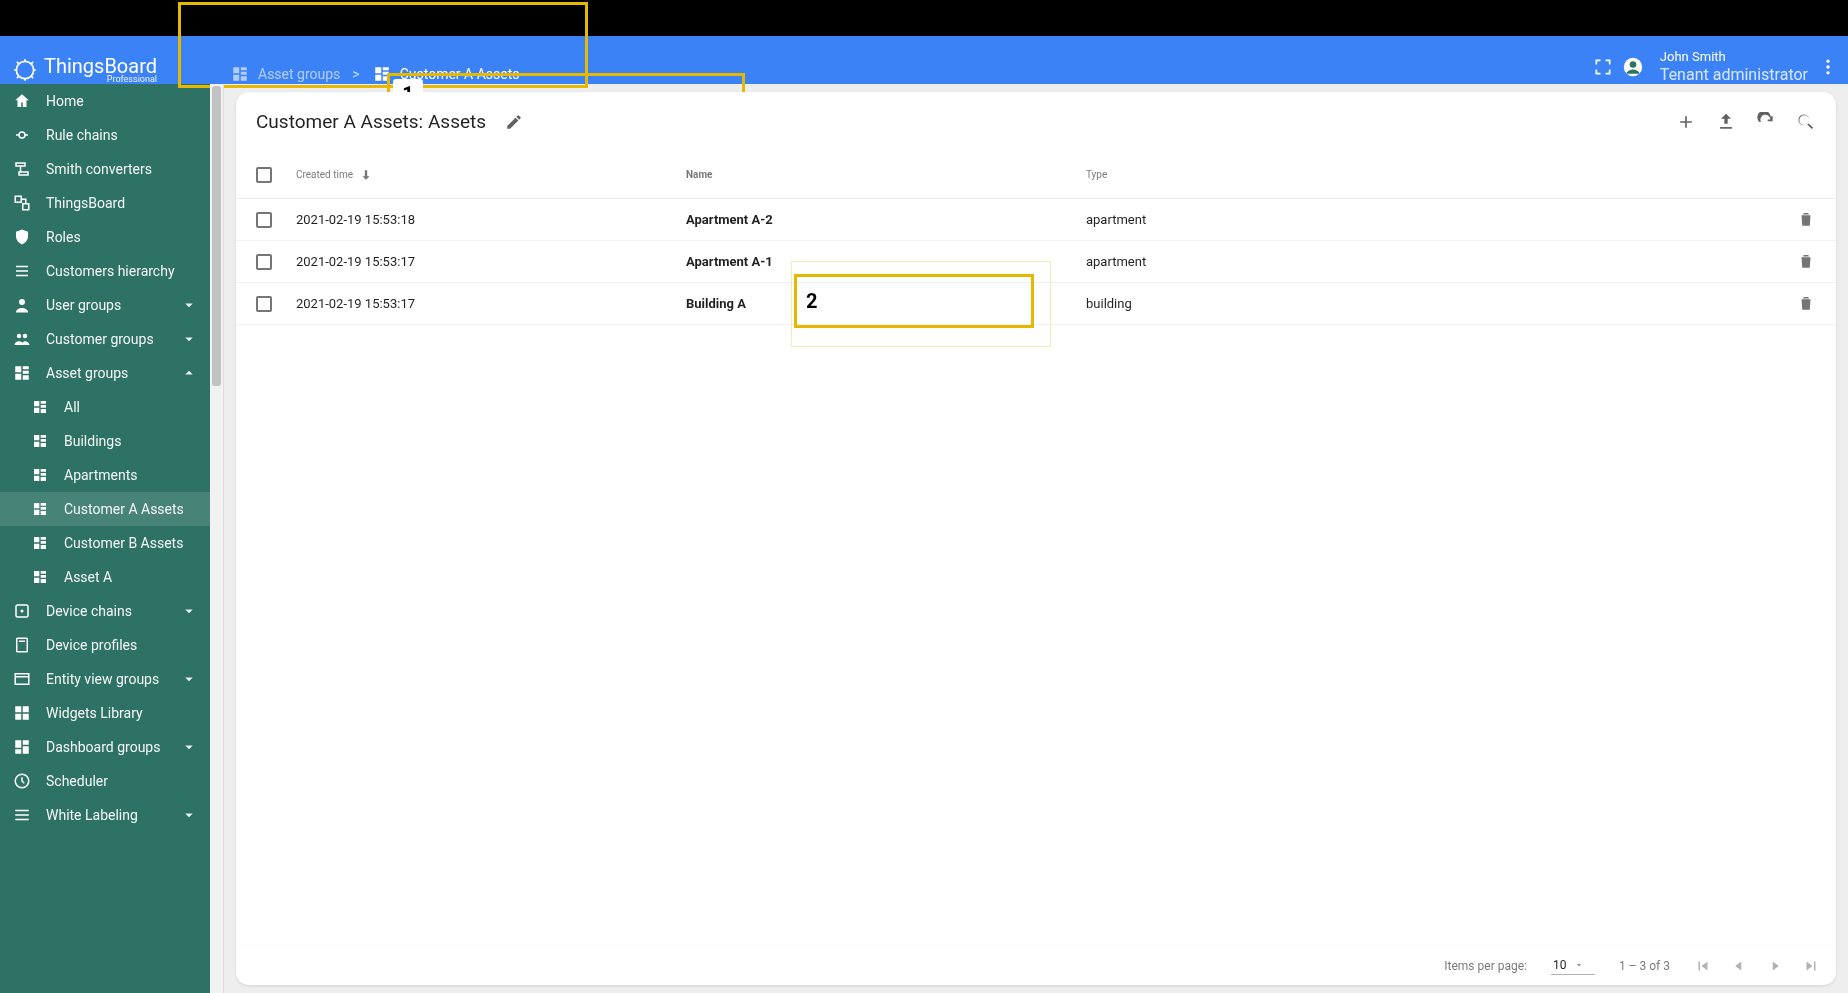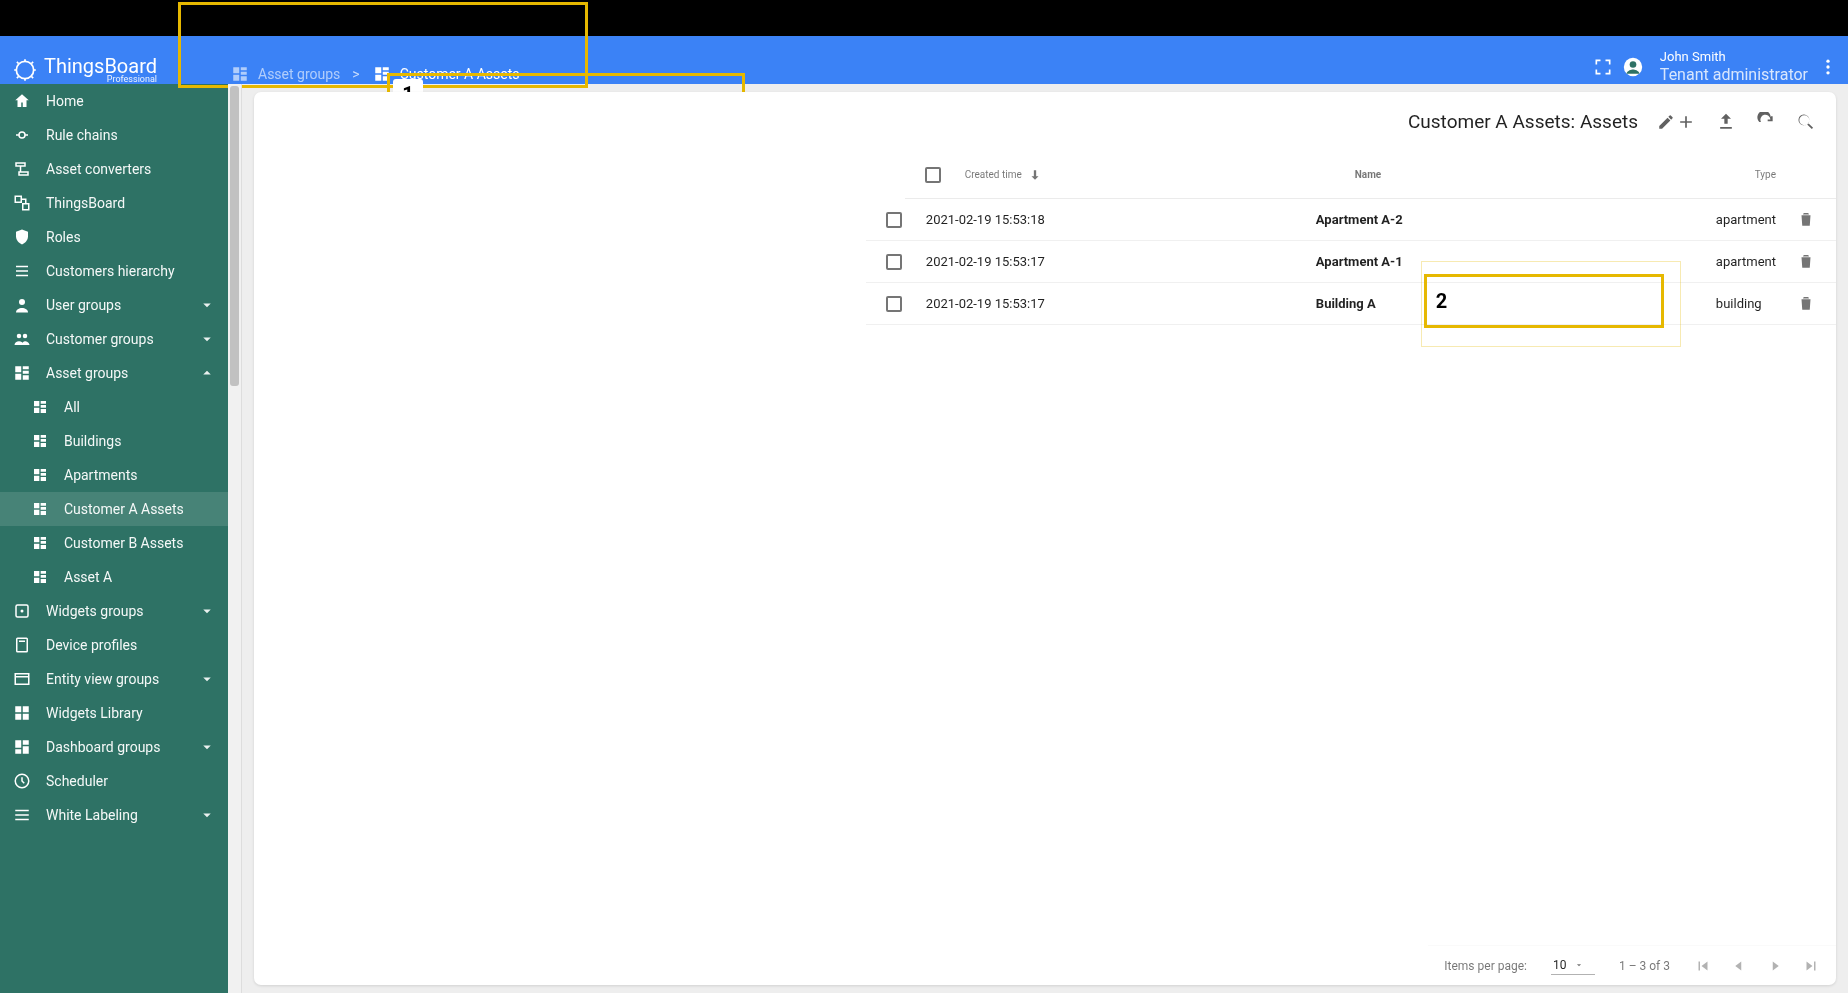--- a/index.html
+++ b/index.html
@@ -24,31 +24,31 @@
 .callout-1-outer { position: absolute; top: -34px; left: 178px; width: 410px; height: 86px; border: 3px solid #e6b800; pointer-events: none; }
 .callout-1-inner { position: absolute; top: 9px; left: 197px; width: 358px; height: 40px; border: 3px solid #e6b800; pointer-events: none; display:flex; align-items:center; }
 .callout-num { position: absolute; left: 3px; top: 3px; width: 30px; height: 30px; background: #fff; color: #000; font-weight: 700; font-size: 20px; display:flex; align-items:center; justify-content:center; border-radius: 3px; }
 
 .header-right { margin-left: auto; display: flex; align-items: center; padding-right: 10px; gap: 10px; }
 .user-block { display: flex; align-items: center; gap: 17px; }
 .user-text { line-height: 1.2; font-size: 13px; }
 .user-text .role { font-size: 16px; opacity: 0.8; }
 
 .body { flex: 1; display: flex; min-height: 0; }
-.sidebar { width: 228px; background: #2e7265; color: #fff; overflow-y: auto; font-size: 14px; padding-top: 0; }
+.sidebar { width: 210px; background: #2e7265; color: #fff; overflow-y: auto; font-size: 14px; padding-top: 0; }
 .nav-item { display: flex; align-items: center; height: 34px; padding: 0 12px; gap: 14px; cursor: pointer; color: rgba(255,255,255,0.95); }
 .nav-item.sub { padding-left: 30px; }
 .nav-item.active { background: rgba(255,255,255,0.12); }
 .nav-chevron { margin-left: auto; opacity: 0.9; }
 
 .main { flex: 1; background: #eee; padding: 0; display: flex; }
 .scrollbar-gutter { width: 14px; background: #f1f1f1; border-right: 1px solid #ddd; position: relative; }
 .scrollbar-thumb { position: absolute; left: 2px; right: 2px; top: 2px; height: 300px; background: #c1c1c1; border-radius: 3px; }
 
-.card { flex: 1; margin: 8px 12px 8px 12px; background: #fff; border-radius: 7px; box-shadow: 0 1px 3px rgba(0,0,0,0.12); display: flex; flex-direction: column; position: relative; align-items: flex-end;}
+.card { flex: 1; margin: 8px 12px 8px 12px; background: #fff; border-radius: 13px; box-shadow: 0 1px 3px rgba(0,0,0,0.12); display: flex; flex-direction: column; position: relative;}
 
 .card-header { display: flex; align-items: center; padding: 18px 20px; }
 .card-title { font-size: 19px; font-weight: 400; color: rgba(0,0,0,0.87); }
 .card-actions { margin-left: auto; display: flex; gap: 20px; color: #616161; }
 
 .table-head { display: flex; align-items: center; padding: 0 20px; height: 48px; color: rgba(0,0,0,0.54); font-size: 10px; border-bottom: 1px solid rgba(0,0,0,0.08);}
 .table-row { display: flex; align-items: center; padding: 0 20px; height: 42px; font-size: 13px; color: rgba(0,0,0,0.87); border-bottom: 1px solid rgba(0,0,0,0.06); position: relative;}
 .col-check { width: 40px; display:flex; align-items:center; }
 .col-created { width: 390px; display:flex; align-items:center; gap:6px;}
 .col-name { width: 400px; font-weight: bold; }
@@ -159,21 +159,21 @@
             </svg>
           </span>
           <span>Rule chains</span>
         </div>
         <div class="nav-item">
           <span class="icon">
             <svg width="18" height="18" viewBox="0 0 24 24" fill="#fff">
               <path d="M4 4h12v4H4zM8 16h12v4H8zM10 8v8" stroke="#fff" stroke-width="2" fill="none"></path>
             </svg>
           </span>
-          <span>Asset converters</span>
+          <span>Smith converters</span>
         </div>
         <div class="nav-item">
           <span class="icon">
             <svg width="18" height="18" viewBox="0 0 24 24" fill="#fff">
               <path d="M3 3h8v8H3zM13 13h8v8h-8zM11 7h6v6" stroke="#fff" stroke-width="2" fill="none"></path>
             </svg>
           </span>
           <span>ThingsBoard</span>
         </div>
         <div class="nav-item">
@@ -282,21 +282,21 @@
           </span>
           <span>Asset A</span>
         </div>
         <div class="nav-item">
           <span class="icon">
             <svg width="18" height="18" viewBox="0 0 24 24" fill="#fff">
               <rect x="4" y="4" width="16" height="16" rx="2" stroke="#fff" stroke-width="2" fill="none"></rect>
               <circle cx="12" cy="12" r="2"></circle>
             </svg>
           </span>
-          <span>Widgets groups</span>
+          <span>Device chains</span>
           <span class="nav-chevron">
             <svg width="18" height="18" viewBox="0 0 24 24" fill="#fff">
               <path d="M7 10l5 5 5-5z"></path>
             </svg>
           </span>
         </div>
         <div class="nav-item">
           <span class="icon">
             <svg width="18" height="18" viewBox="0 0 24 24" fill="#fff">
               <rect x="5" y="3" width="14" height="18" rx="1" stroke="#fff" stroke-width="2" fill="none"></rect>

